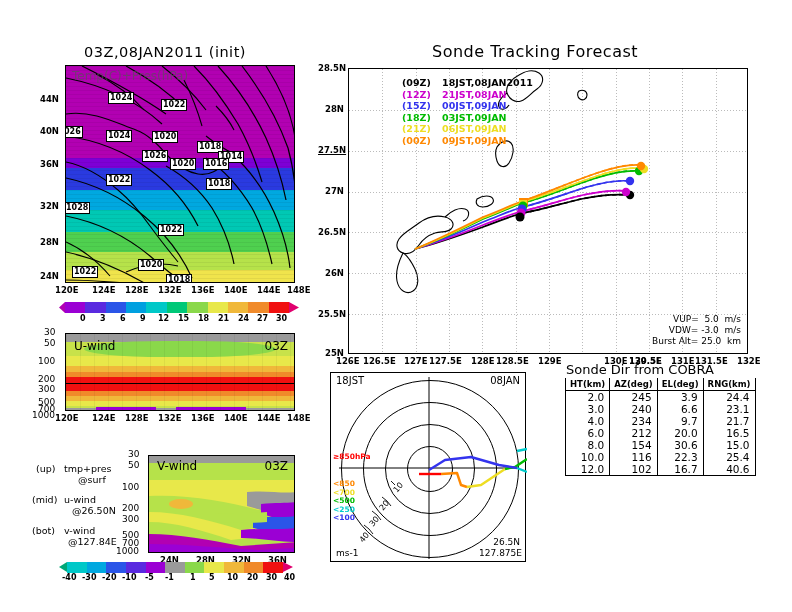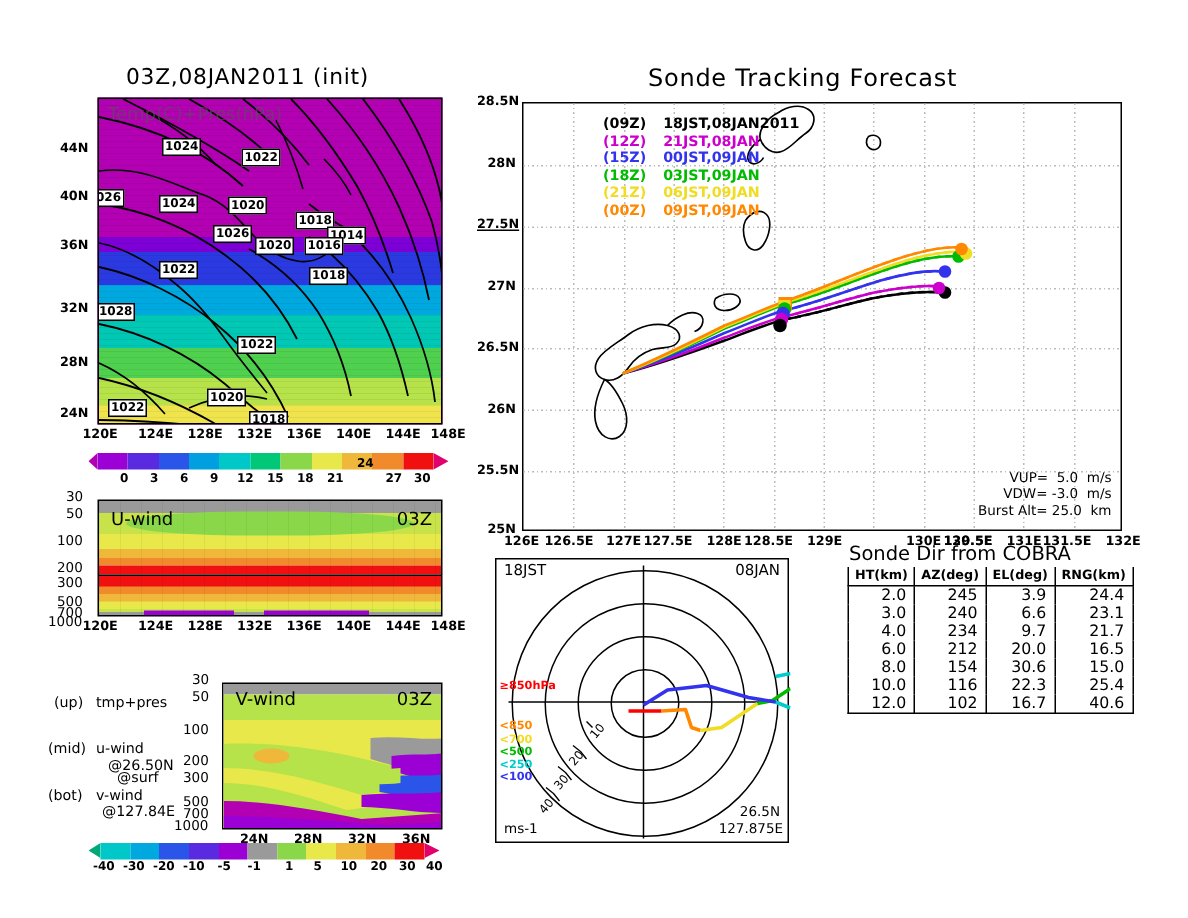--- a/index.html
+++ b/index.html
@@ -161,21 +161,21 @@
   <polygon points="0,0 0,11 10,5.5" fill="#e0006e"></polygon>
   </svg>
 <div class="cbtick" style="left:80px;top:314px;">0</div>
 <div class="cbtick" style="left:100px;top:314px;">3</div>
 <div class="cbtick" style="left:120px;top:314px;">6</div>
 <div class="cbtick" style="left:140px;top:314px;">9</div>
 <div class="cbtick" style="left:158px;top:314px;">12</div>
 <div class="cbtick" style="left:178px;top:314px;">15</div>
 <div class="cbtick" style="left:198px;top:314px;">18</div>
 <div class="cbtick" style="left:218px;top:314px;">21</div>
-<div class="cbtick" style="left:238px;top:304px;">24</div>
+<div class="cbtick" style="left:238px;top:314px;">24</div>
 <div class="cbtick" style="left:257px;top:314px;">27</div>
 <div class="cbtick" style="left:276px;top:314px;">30</div>
 
 <div class="frame" id="uwind">
   <div class="wband" style="top:0;height:8px;background:#9a9a9a;"></div>
   <div class="wband" style="top:8px;height:14px;background:#c8e24a;"></div>
   <div class="wband" style="top:22px;height:10px;background:#e8e84a;"></div>
   <div class="wband" style="top:32px;height:6px;background:#f0b83a;"></div>
   <div class="wband" style="top:38px;height:5px;background:#f08a2a;"></div>
   <div class="wband" style="top:43px;height:6px;background:#f01010;"></div>
@@ -227,21 +227,21 @@
 <div class="abs tick" style="left:92px;top:413px;">124E</div>
 <div class="abs tick" style="left:125px;top:413px;">128E</div>
 <div class="abs tick" style="left:158px;top:413px;">132E</div>
 <div class="abs tick" style="left:191px;top:413px;">136E</div>
 <div class="abs tick" style="left:224px;top:413px;">140E</div>
 <div class="abs tick" style="left:257px;top:413px;">144E</div>
 <div class="abs tick" style="left:287px;top:413px;">148E</div>
 
 <div class="abs lbl" style="left:36px;top:463px;">(up)</div>
 <div class="abs lbl" style="left:64px;top:463px;">tmp+pres</div>
-<div class="abs lbl" style="left:78px;top:474px;margin-top:39px;">@surf</div>
+<div class="abs lbl" style="left:78px;top:474px;">@surf</div>
 <div class="abs lbl" style="left:32px;top:494px;">(mid)</div>
 <div class="abs lbl" style="left:64px;top:494px;">u-wind</div>
 <div class="abs lbl" style="left:72px;top:505px;">@26.50N</div>
 <div class="abs lbl" style="left:32px;top:525px;">(bot)</div>
 <div class="abs lbl" style="left:64px;top:525px;">v-wind</div>
 <div class="abs lbl" style="left:68px;top:536px;">@127.84E</div>
 
 <div class="frame" id="vwind">
   <div class="wband" style="top:0;height:7px;background:#9a9a9a;"></div>
   <div class="wband" style="top:7px;height:17px;background:#b6e24a;"></div>

